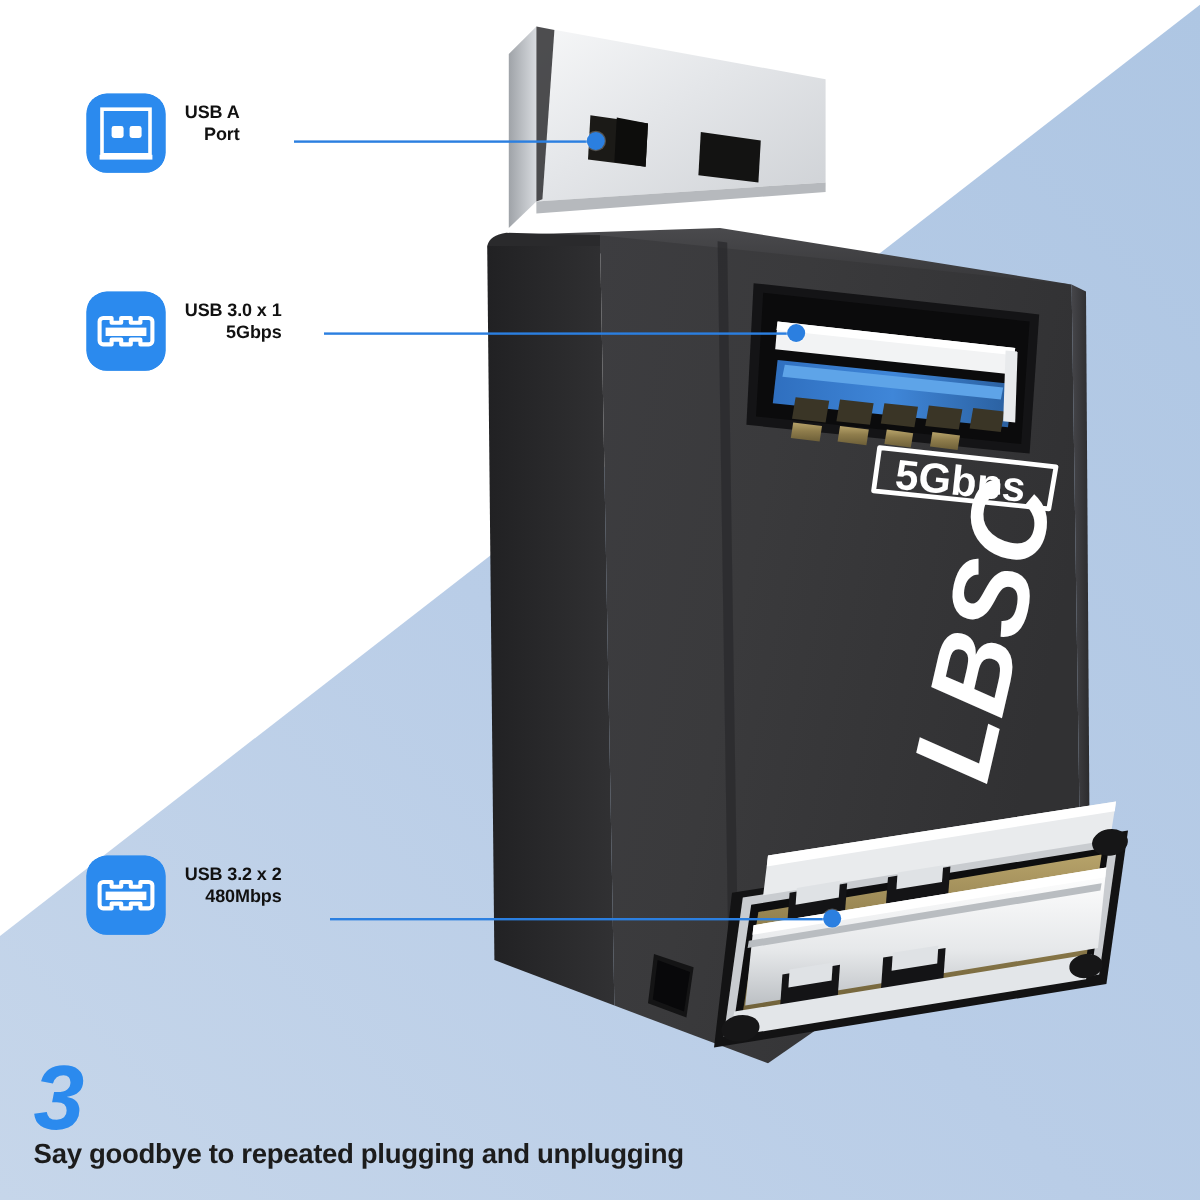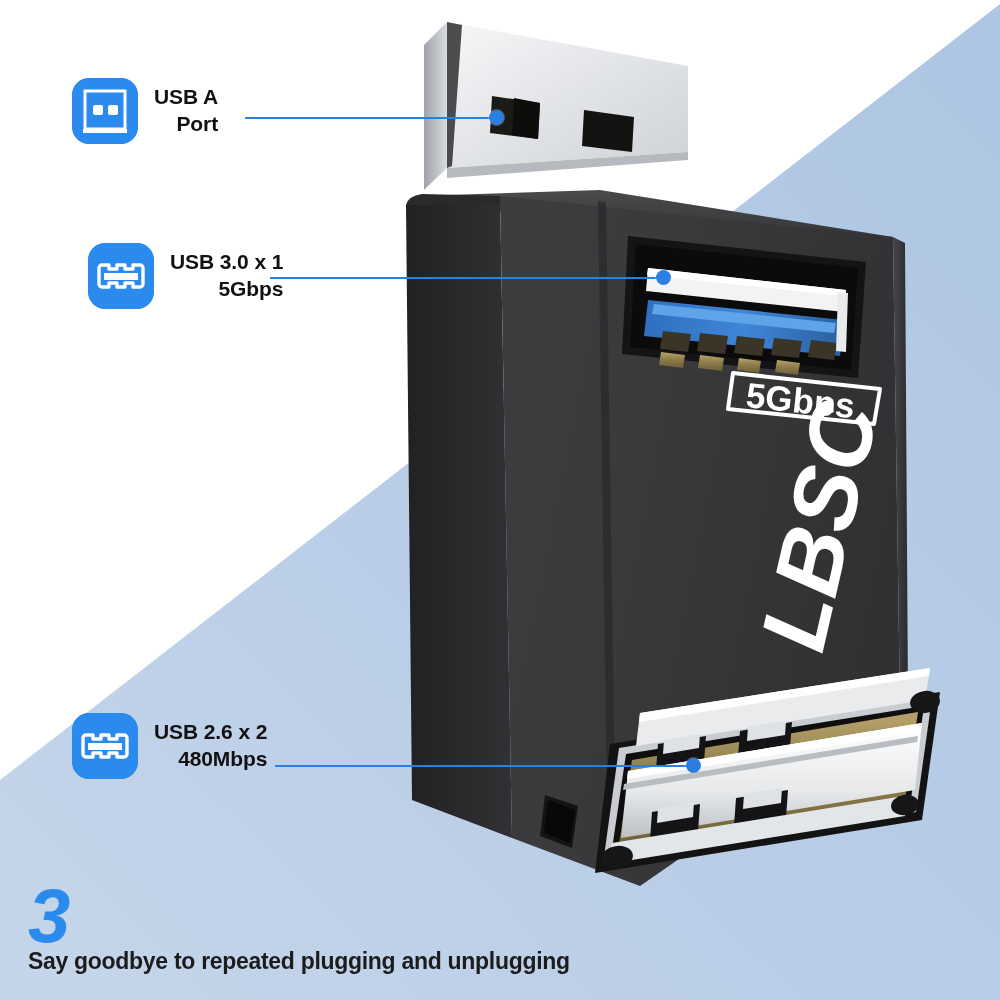--- a/index.html
+++ b/index.html
@@ -45,21 +45,21 @@
     width: 66px;
     height: 66px;
     border-radius: 17px;
     background: #2b8aee;
     flex: 0 0 auto;
     display: block;
   }
   .callout-text {
     margin-left: 16px;
     color: #111111;
-    font-size: 21px;
+    font-size: 15px;
     font-weight: bold;
     line-height: 1.28;
     letter-spacing: -0.1px;
     white-space: nowrap;
     padding-top: 6px;
   }
   .callout-text .l2 {
     display: block;
     text-align: right;
   }
@@ -307,42 +307,42 @@
       <rect x="11" y="51" width="44" height="4" fill="#ffffff"></rect>
       <rect x="21" y="27" width="10" height="10" rx="2" fill="#ffffff"></rect>
       <rect x="36" y="27" width="10" height="10" rx="2" fill="#ffffff"></rect>
     </svg>
     <div class="callout-text">
       <span class="l1">USB A</span>
       <span class="l2">Port</span>
     </div>
   </div>
 
-  <div class="callout" style="left:72px; top:243px;padding-left:16px;">
+  <div class="callout" style="left:56px; top:243px;padding-left:16px;">
     <svg class="callout-icon" viewBox="0 0 66 66">
       <rect x="0" y="0" width="66" height="66" rx="17" ry="17" fill="#2b8aee"></rect>
       <path d="M14,22 h7 v4 h8 v-4 h8 v4 h8 v-4 h7 a3,3 0 0 1 3,3 v16 a3,3 0 0 1 -3,3
                h-7 v-4 h-8 v4 h-8 v-4 h-8 v4 h-7 a3,3 0 0 1 -3,-3 v-16 a3,3 0 0 1 3,-3 z" fill="none" stroke="#ffffff" stroke-width="3.4" stroke-linejoin="round"></path>
       <rect x="16" y="30" width="34" height="7" fill="#ffffff"></rect>
     </svg>
     <div class="callout-text">
       <span class="l1">USB 3.0 x 1</span>
       <span class="l2">5Gbps</span>
     </div>
   </div>
 
   <div class="callout" style="left:72px; top:713px;">
     <svg class="callout-icon" viewBox="0 0 66 66">
       <rect x="0" y="0" width="66" height="66" rx="17" ry="17" fill="#2b8aee"></rect>
       <path d="M14,22 h7 v4 h8 v-4 h8 v4 h8 v-4 h7 a3,3 0 0 1 3,3 v16 a3,3 0 0 1 -3,3
                h-7 v-4 h-8 v4 h-8 v-4 h-8 v4 h-7 a3,3 0 0 1 -3,-3 v-16 a3,3 0 0 1 3,-3 z" fill="none" stroke="#ffffff" stroke-width="3.4" stroke-linejoin="round"></path>
       <rect x="16" y="30" width="34" height="7" fill="#ffffff"></rect>
     </svg>
     <div class="callout-text">
-      <span class="l1">USB 2.6 x 2</span>
+      <span class="l1">USB 3.2 x 2</span>
       <span class="l2">480Mbps</span>
     </div>
   </div>
 
   <div class="headline">
     <span class="num">3</span>
   </div>
   <div class="subline">Say goodbye to repeated plugging and unplugging</div>
 
 </div>

